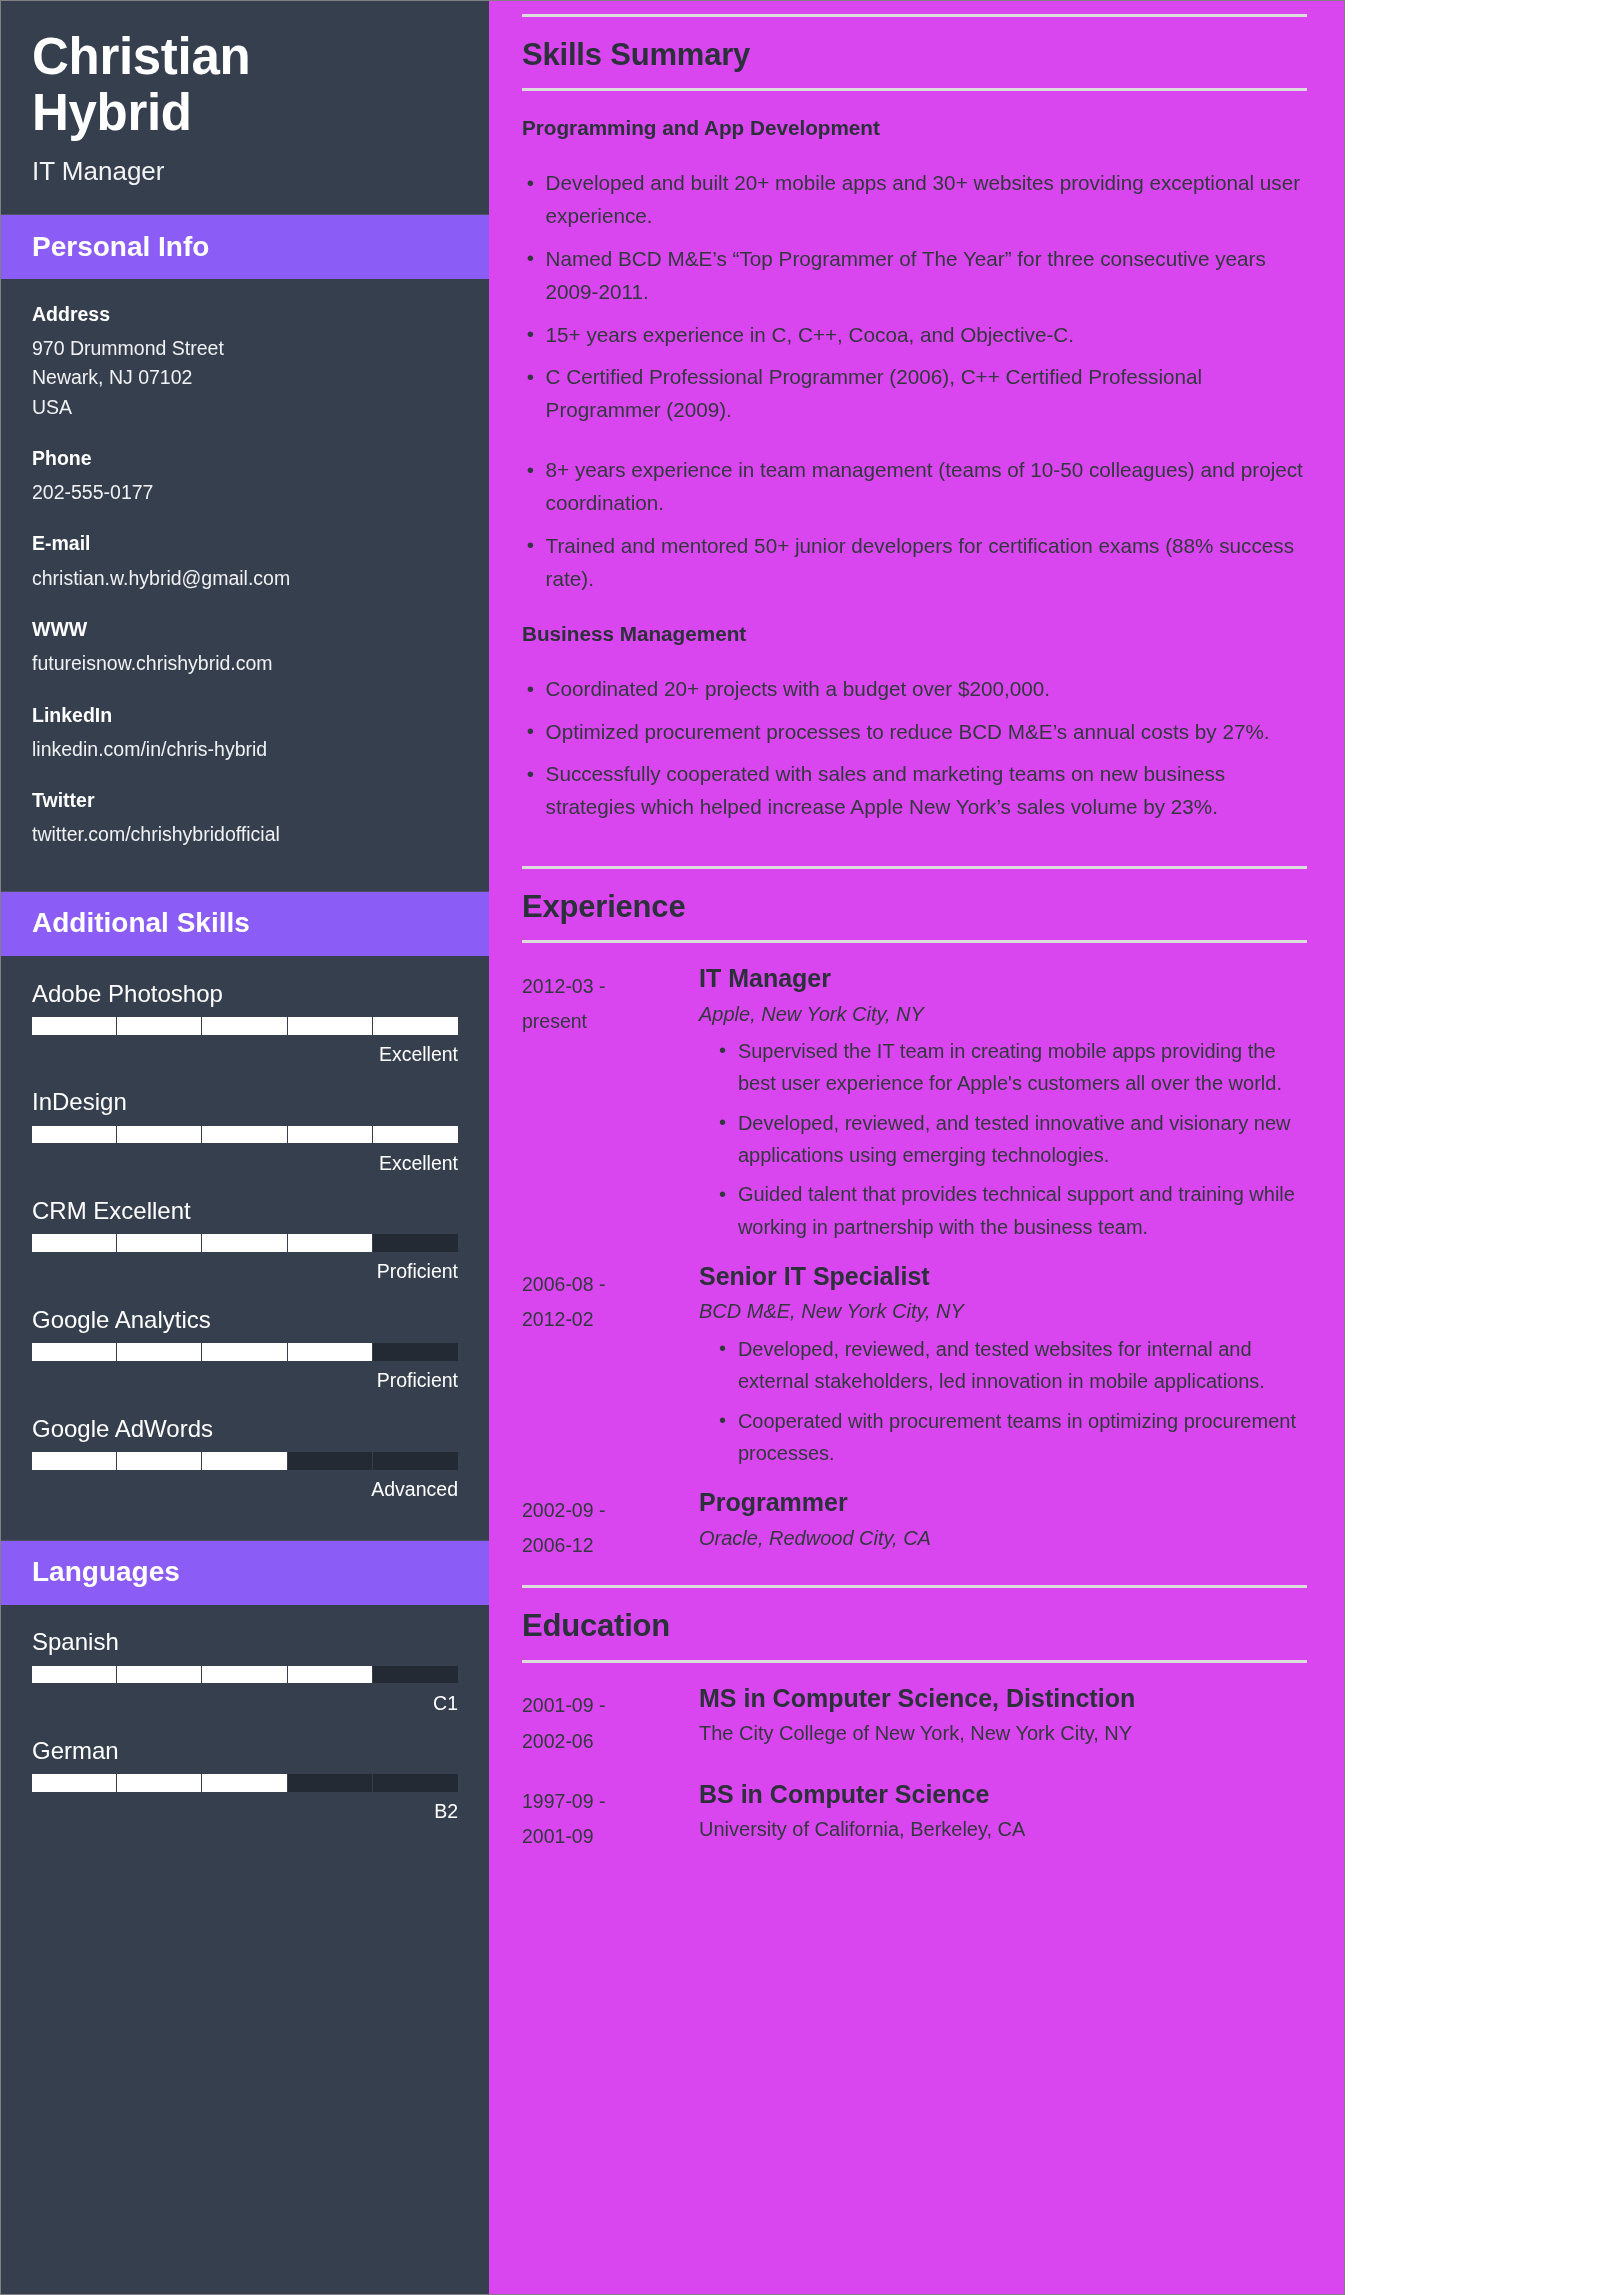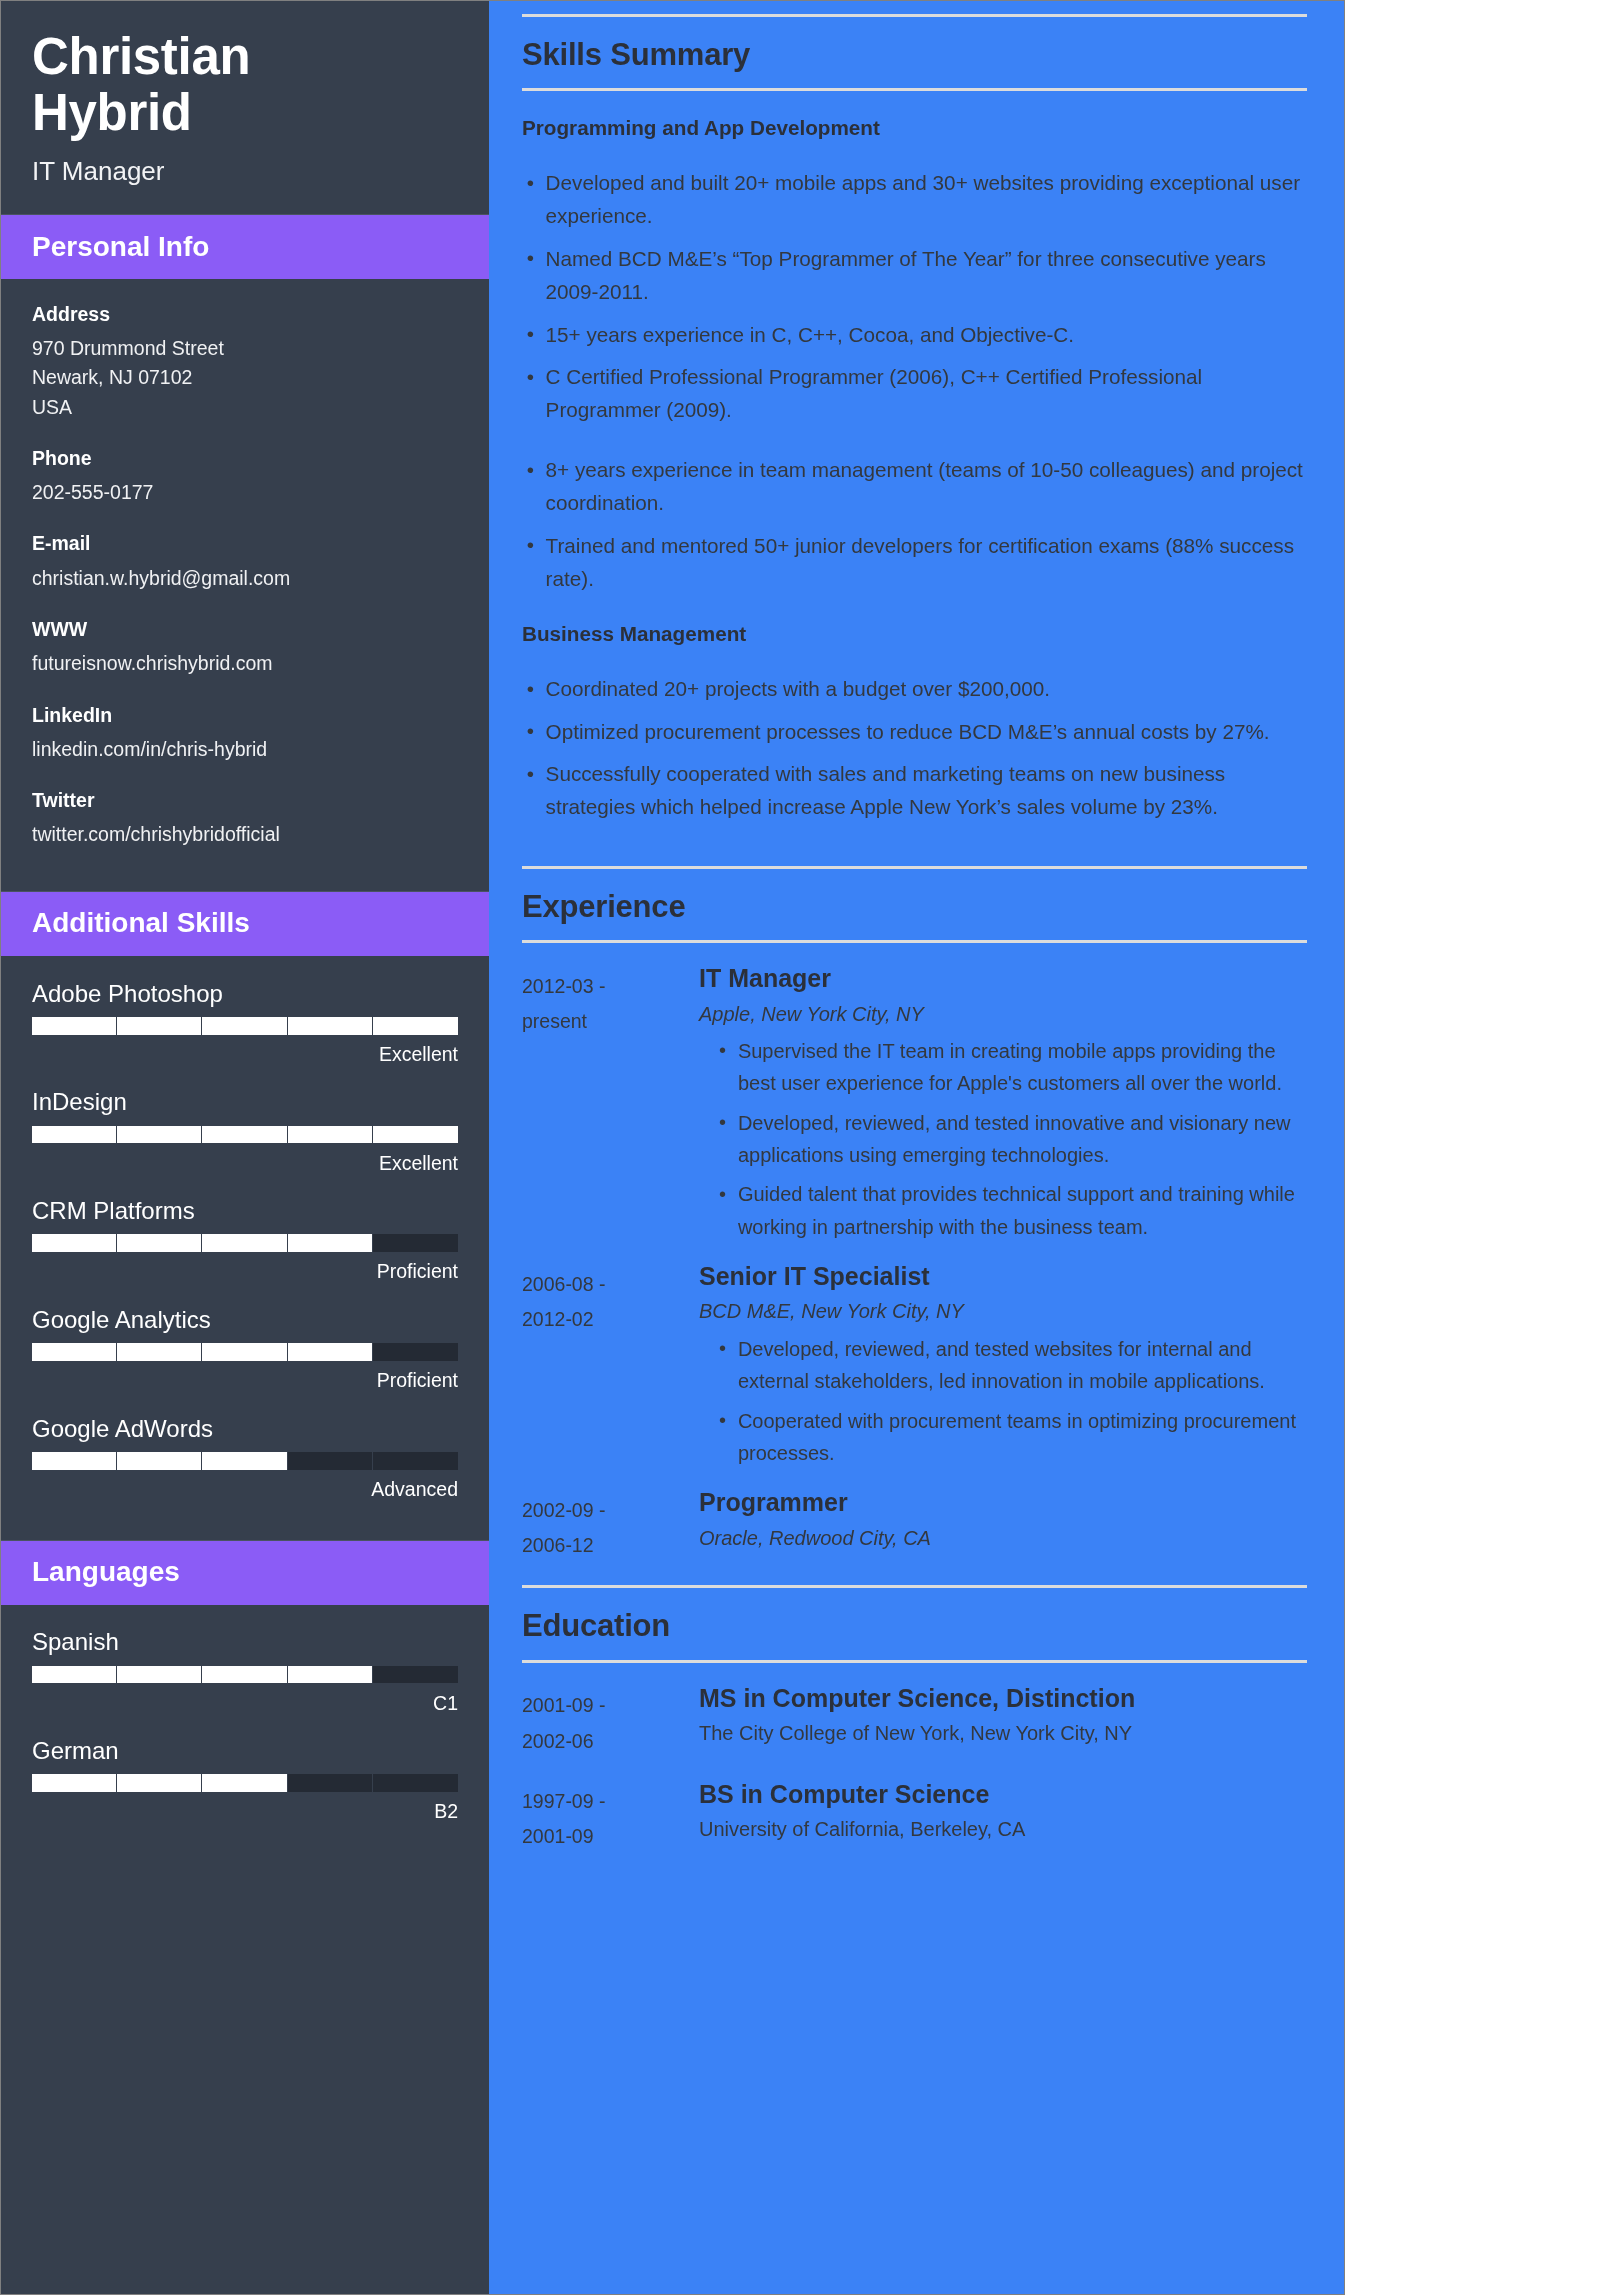--- a/index.html
+++ b/index.html
@@ -92,21 +92,21 @@
     color:#ffffff;
     text-align:right;
     margin-top:8.3px;
     font-weight:400;
   }
   .sb-spacer { flex:1 1 auto; }
 
   
   .main {
     flex:1 1 auto;
-    background:#3b82f6;
+    background:#d946ef;
     padding:0 37px 11px 33px;
   }
   .sec-head {
     font-size:31px;
     font-weight:bold;
     color:#2b303a;
     padding:20px 0 15.3px 0;
     border-top:3px solid #dcdcdc;
     border-bottom:3px solid #dcdcdc;
     letter-spacing:-0.2px;
@@ -242,21 +242,21 @@
       <div class="bar">
             <div class="seg on"></div>
             <div class="seg on"></div>
             <div class="seg on"></div>
             <div class="seg on"></div>
             <div class="seg on"></div>
           </div>
       <div class="rate-level">Excellent</div>
     </div>
     <div class="rate-row">
-      <div class="rate-name">CRM Platforms</div>
+      <div class="rate-name">CRM Excellent</div>
       <div class="bar">
             <div class="seg on"></div>
             <div class="seg on"></div>
             <div class="seg on"></div>
             <div class="seg on"></div>
             <div class="seg "></div>
           </div>
       <div class="rate-level">Proficient</div>
     </div>
     <div class="rate-row">

